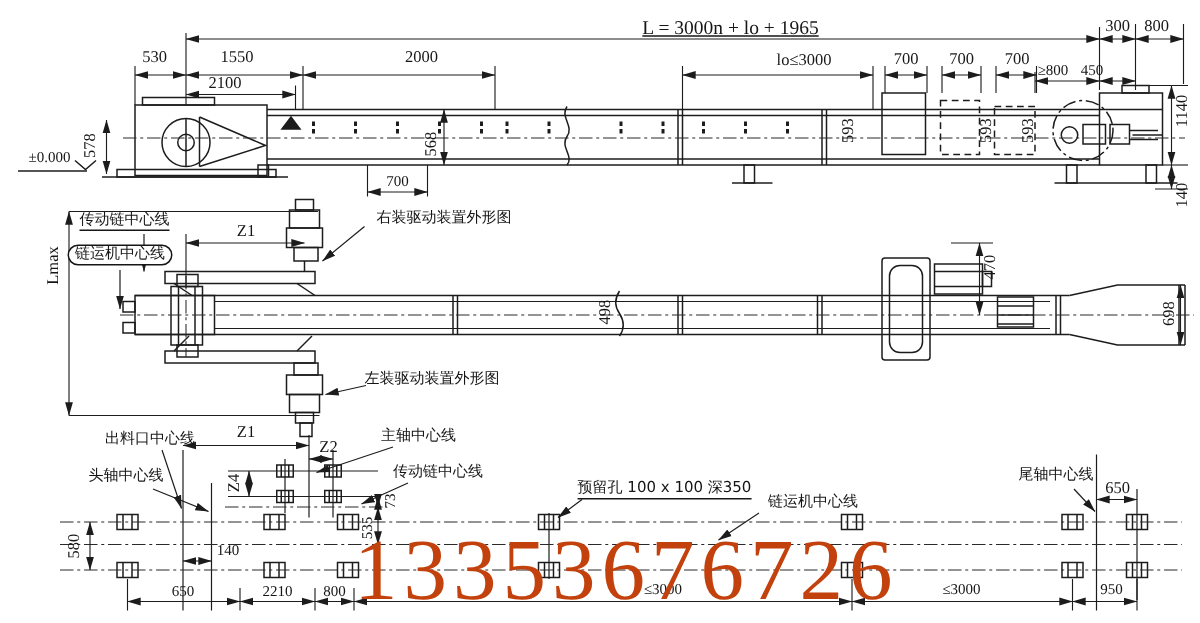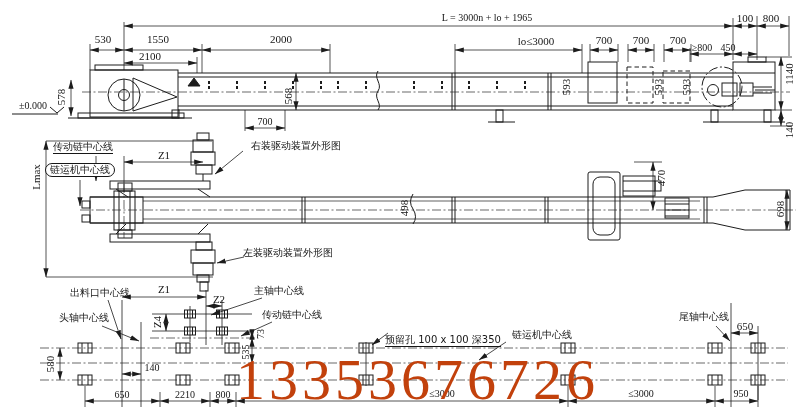--- a/index.html
+++ b/index.html
@@ -4,21 +4,21 @@
 <style>
   html,body{margin:0;padding:0;background:#fff;}
   .stage{position:relative;width:800px;height:415px;background:#ffffff;overflow:hidden;
          font-family:"Liberation Serif",serif;}
   .stage svg{position:absolute;left:0;top:0;}
   .lb{position:absolute;transform:translate(-50%,-50%);font:11px "Liberation Serif",serif;
       color:#161616;white-space:nowrap;line-height:1;z-index:3;}
   .v{transform:translate(-50%,-50%) rotate(-90deg);}
   .cn{font-family:"DejaVu Sans","Liberation Sans",sans-serif;font-size:10px;}
   .s{font-size:10px;}
-  .f{font-size:10px;}
+  .f{font-size:13px;text-decoration:underline;}
   .boxed{border:1px solid #161616;border-radius:8px;padding:1px 4px;background:#fff;}
   .und{border-bottom:1px solid #161616;padding-bottom:1px;}
   .phone{position:absolute;left:236px;top:351px;font-family:"Liberation Serif",serif;
          font-size:58px;font-weight:500;color:#c2410c;letter-spacing:4px;line-height:1;z-index:5;}
 </style>
 </head>
 <body>
 
 <div class="stage">
 
@@ -335,21 +335,21 @@
   <span class="lb" style="left:103px;top:39px">530</span>
   <span class="lb" style="left:158px;top:39px">1550</span>
   <span class="lb" style="left:281px;top:39px">2000</span>
   <span class="lb" style="left:150px;top:56px">2100</span>
   <span class="lb" style="left:536px;top:41px">lo≤3000</span>
   <span class="lb" style="left:604px;top:40px">700</span>
   <span class="lb" style="left:641px;top:40px">700</span>
   <span class="lb" style="left:678px;top:40px">700</span>
   <span class="lb s" style="left:702px;top:48px">≥800</span>
   <span class="lb s" style="left:728px;top:48px">450</span>
-  <span class="lb" style="left:745px;top:18px">100</span>
+  <span class="lb" style="left:745px;top:18px">300</span>
   <span class="lb" style="left:771px;top:18px">800</span>
   <span class="lb v" style="left:61px;top:97px">578</span>
   <span class="lb s" style="left:33px;top:106px">±0.000</span>
   <span class="lb v" style="left:288px;top:96px">568</span>
   <span class="lb s" style="left:265px;top:122px">700</span>
   <span class="lb v" style="left:566px;top:87px">593</span>
   <span class="lb v" style="left:658px;top:87px">593</span>
   <span class="lb v" style="left:686px;top:87px">593</span>
   <span class="lb v" style="left:789px;top:74px">1140</span>
   <span class="lb v" style="left:789px;top:130px">140</span>
@@ -366,21 +366,21 @@
 
   <span class="lb cn" style="left:100px;top:293px">出料口中心线</span>
   <span class="lb cn" style="left:84px;top:318px">头轴中心线</span>
   <span class="lb" style="left:164px;top:289px">Z1</span>
   <span class="lb" style="left:219px;top:299px">Z2</span>
   <span class="lb v" style="left:157px;top:322px">Z4</span>
   <span class="lb cn" style="left:279px;top:291px">主轴中心线</span>
   <span class="lb cn" style="left:292px;top:315px">传动链中心线</span>
   <span class="lb v s" style="left:261px;top:334px">73</span>
   <span class="lb v s" style="left:246px;top:352px">535</span>
-  <span class="lb cn und" style="left:443px;top:341px">预留孔 100 x 100 深350</span>
+  <span class="lb cn und" style="left:443px;top:327px">预留孔 100 x 100 深350</span>
   <span class="lb cn" style="left:542px;top:335px">链运机中心线</span>
   <span class="lb cn" style="left:704px;top:317px">尾轴中心线</span>
   <span class="lb" style="left:745px;top:326px">650</span>
   <span class="lb s" style="left:741px;top:394px">950</span>
   <span class="lb s" style="left:442px;top:394px">≤3000</span>
   <span class="lb s" style="left:641px;top:394px">≤3000</span>
   <span class="lb v" style="left:50px;top:364px">580</span>
   <span class="lb s" style="left:152px;top:368px">140</span>
   <span class="lb s" style="left:122px;top:395px">650</span>
   <span class="lb s" style="left:185px;top:395px">2210</span>

